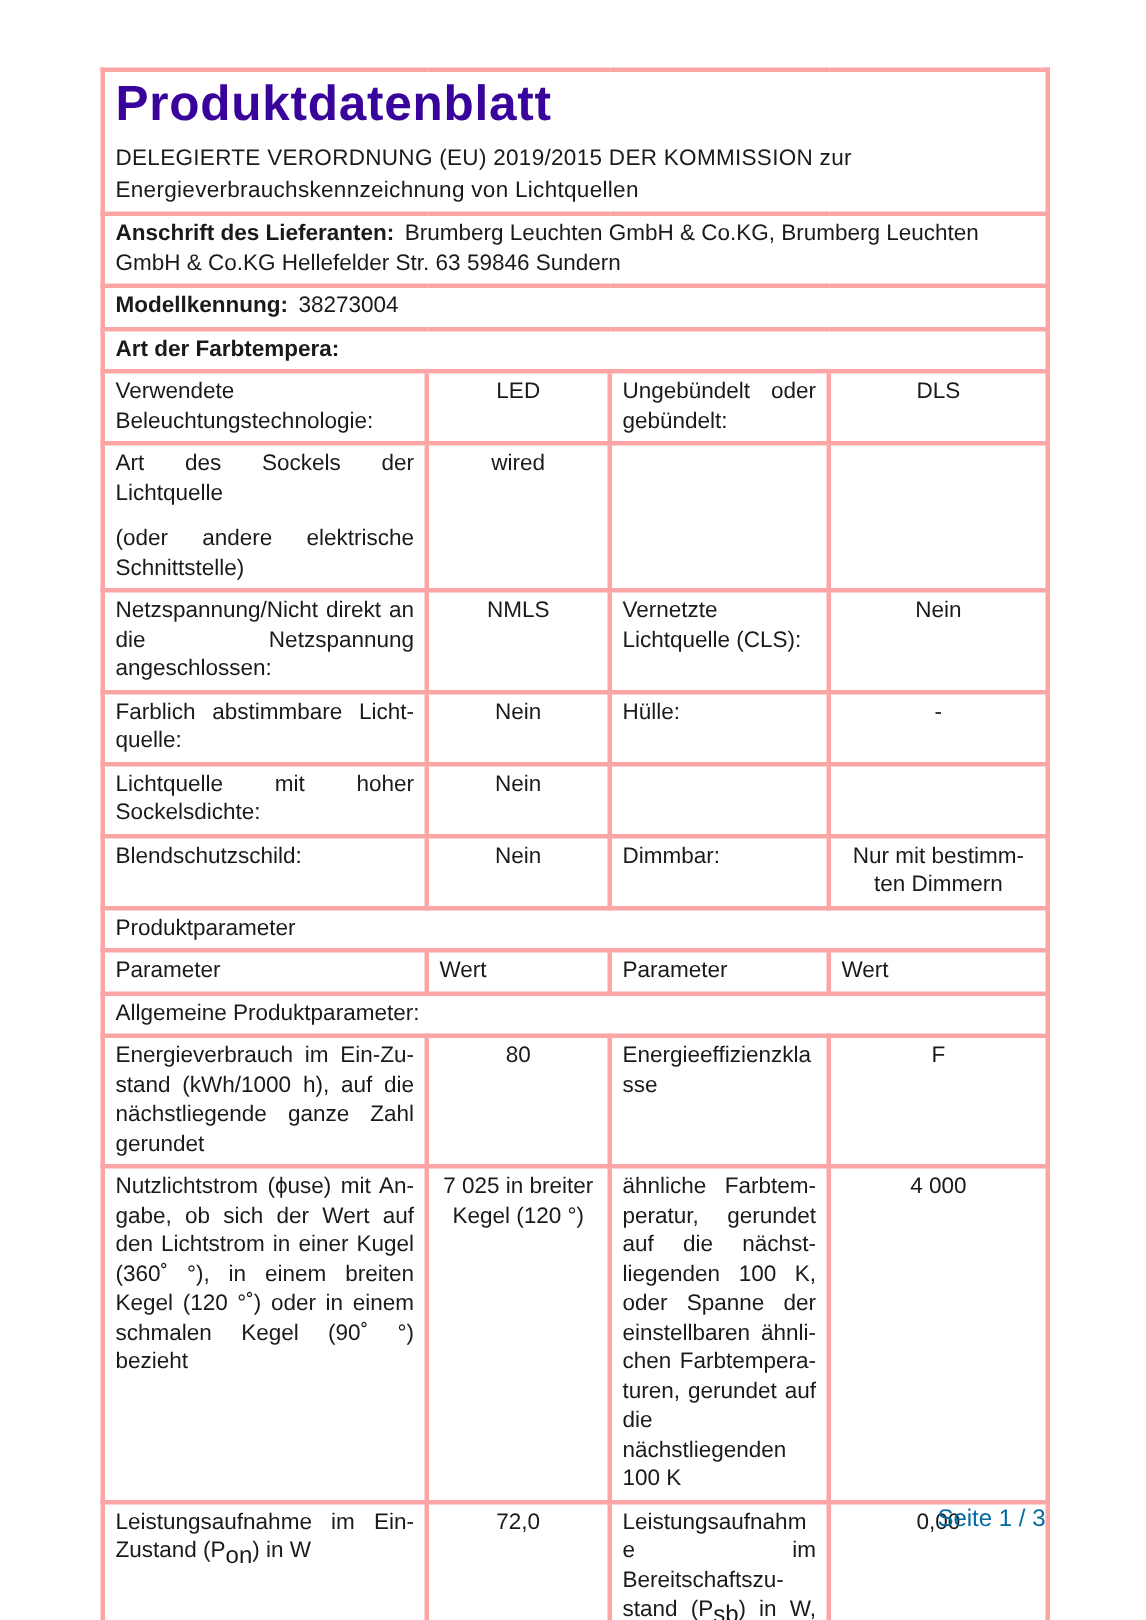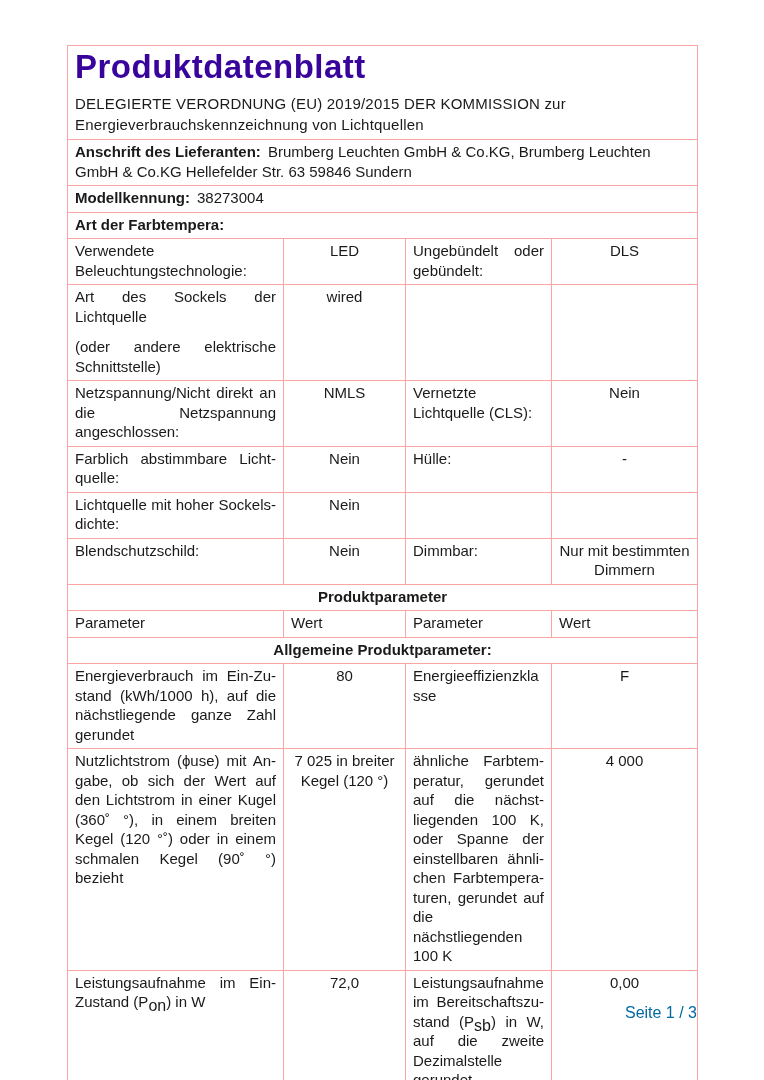--- a/index.html
+++ b/index.html
@@ -1,30 +1,30 @@
 <!DOCTYPE html>
 <html lang="de"><head>
 <meta charset="utf-8">
 <style>
   html,body{margin:0;padding:0;background:#ffffff;}
   .page{position:relative;width:764px;height:1080px;background:#ffffff;overflow:hidden;
         font-family:"Liberation Sans","DejaVu Sans",sans-serif;color:#1a1a1a;}
   .doc{position:absolute;left:67px;top:45px;width:630px;}
   table.sheet{border-collapse:collapse;table-layout:fixed;width:630px;font-size:15px;}
-  table.sheet td{border:1px solid #fca5a5;vertical-align:top;padding:2px 7px 4px 7px;
+  table.sheet td{border:3px solid #fca5a5;vertical-align:top;padding:2px 7px 4px 7px;
         line-height:19.5px;overflow-wrap:break-word;}
   .param{text-align:justify;}
   .value{text-align:center;}
   .b{font-weight:bold;}
   .inline-val{margin-left:7px;}
   .header-cell{padding:5px 9px 9px 9px;}
   .doc-title{font-size:33px;font-weight:bold;color:#39049c;line-height:38px;margin:0 0 7px 0;
         letter-spacing:0.5px;}
   .reg-line{font-size:15px;line-height:21px;letter-spacing:0.2px;}
-  .center-heading{text-align:center;font-weight:bold;}
+  .center-heading{font-weight:normal;}
   .tight{padding-top:1px;padding-bottom:2px;}
   .note-par{margin-top:11px;}
   sub{font-size:16px;line-height:0;}
   .footer{position:absolute;left:67px;top:1004px;width:630px;text-align:right;
         font-size:16px;color:#0369a1;}
 </style>
 </head>
 <body>
 
 <div class="page">

